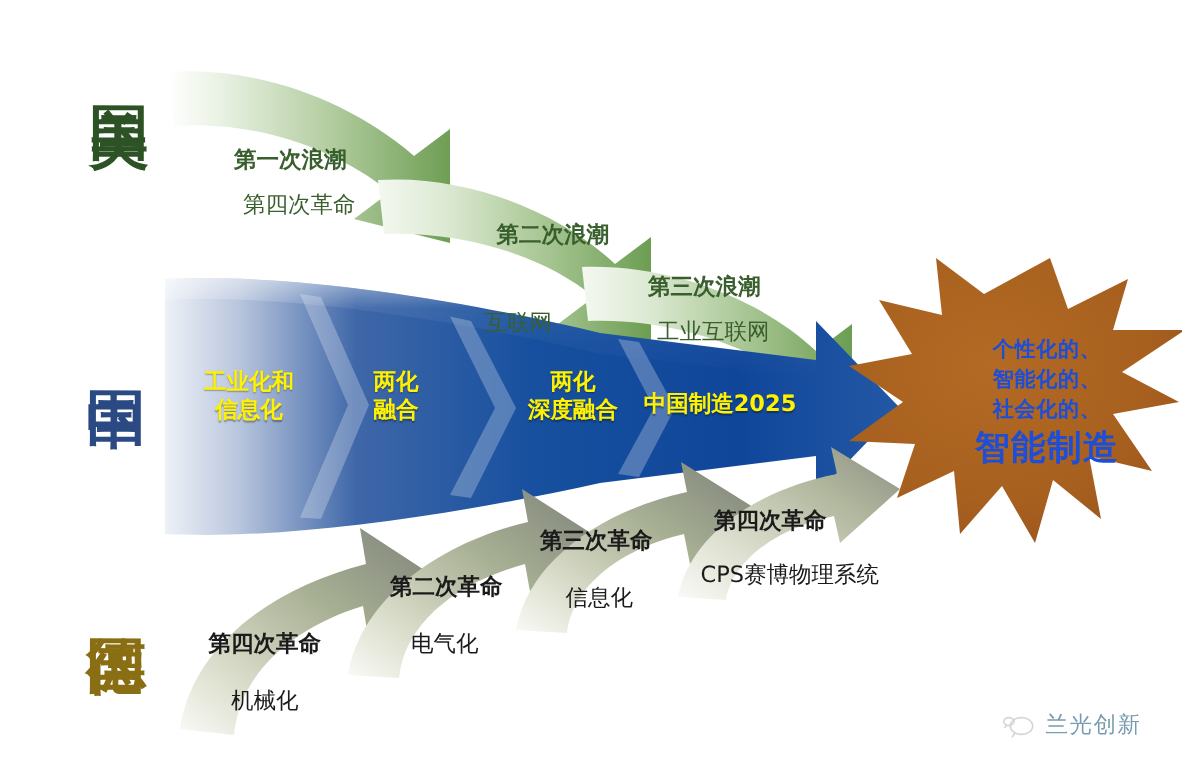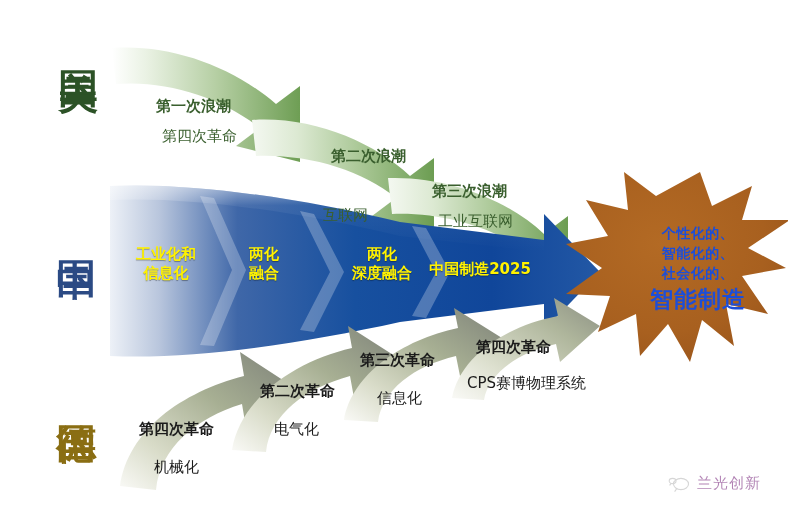--- a/index.html
+++ b/index.html
@@ -95,21 +95,21 @@
     position:absolute;
     left:668px;
     top:474px;
     display:flex;
     align-items:center;
     gap:7px;
     opacity:.55;
   }
   #watermark .wm-text{
     font-size:15px;
-    color:#701a75;
+    color:#0c4a6e;
     letter-spacing:1px;
   }
 </style>
 </head>
 <body>
 
 <div id="stage">
 
   <svg id="svgroot" viewBox="0 0 800 519" xmlns="http://www.w3.org/2000/svg">
     <defs>

